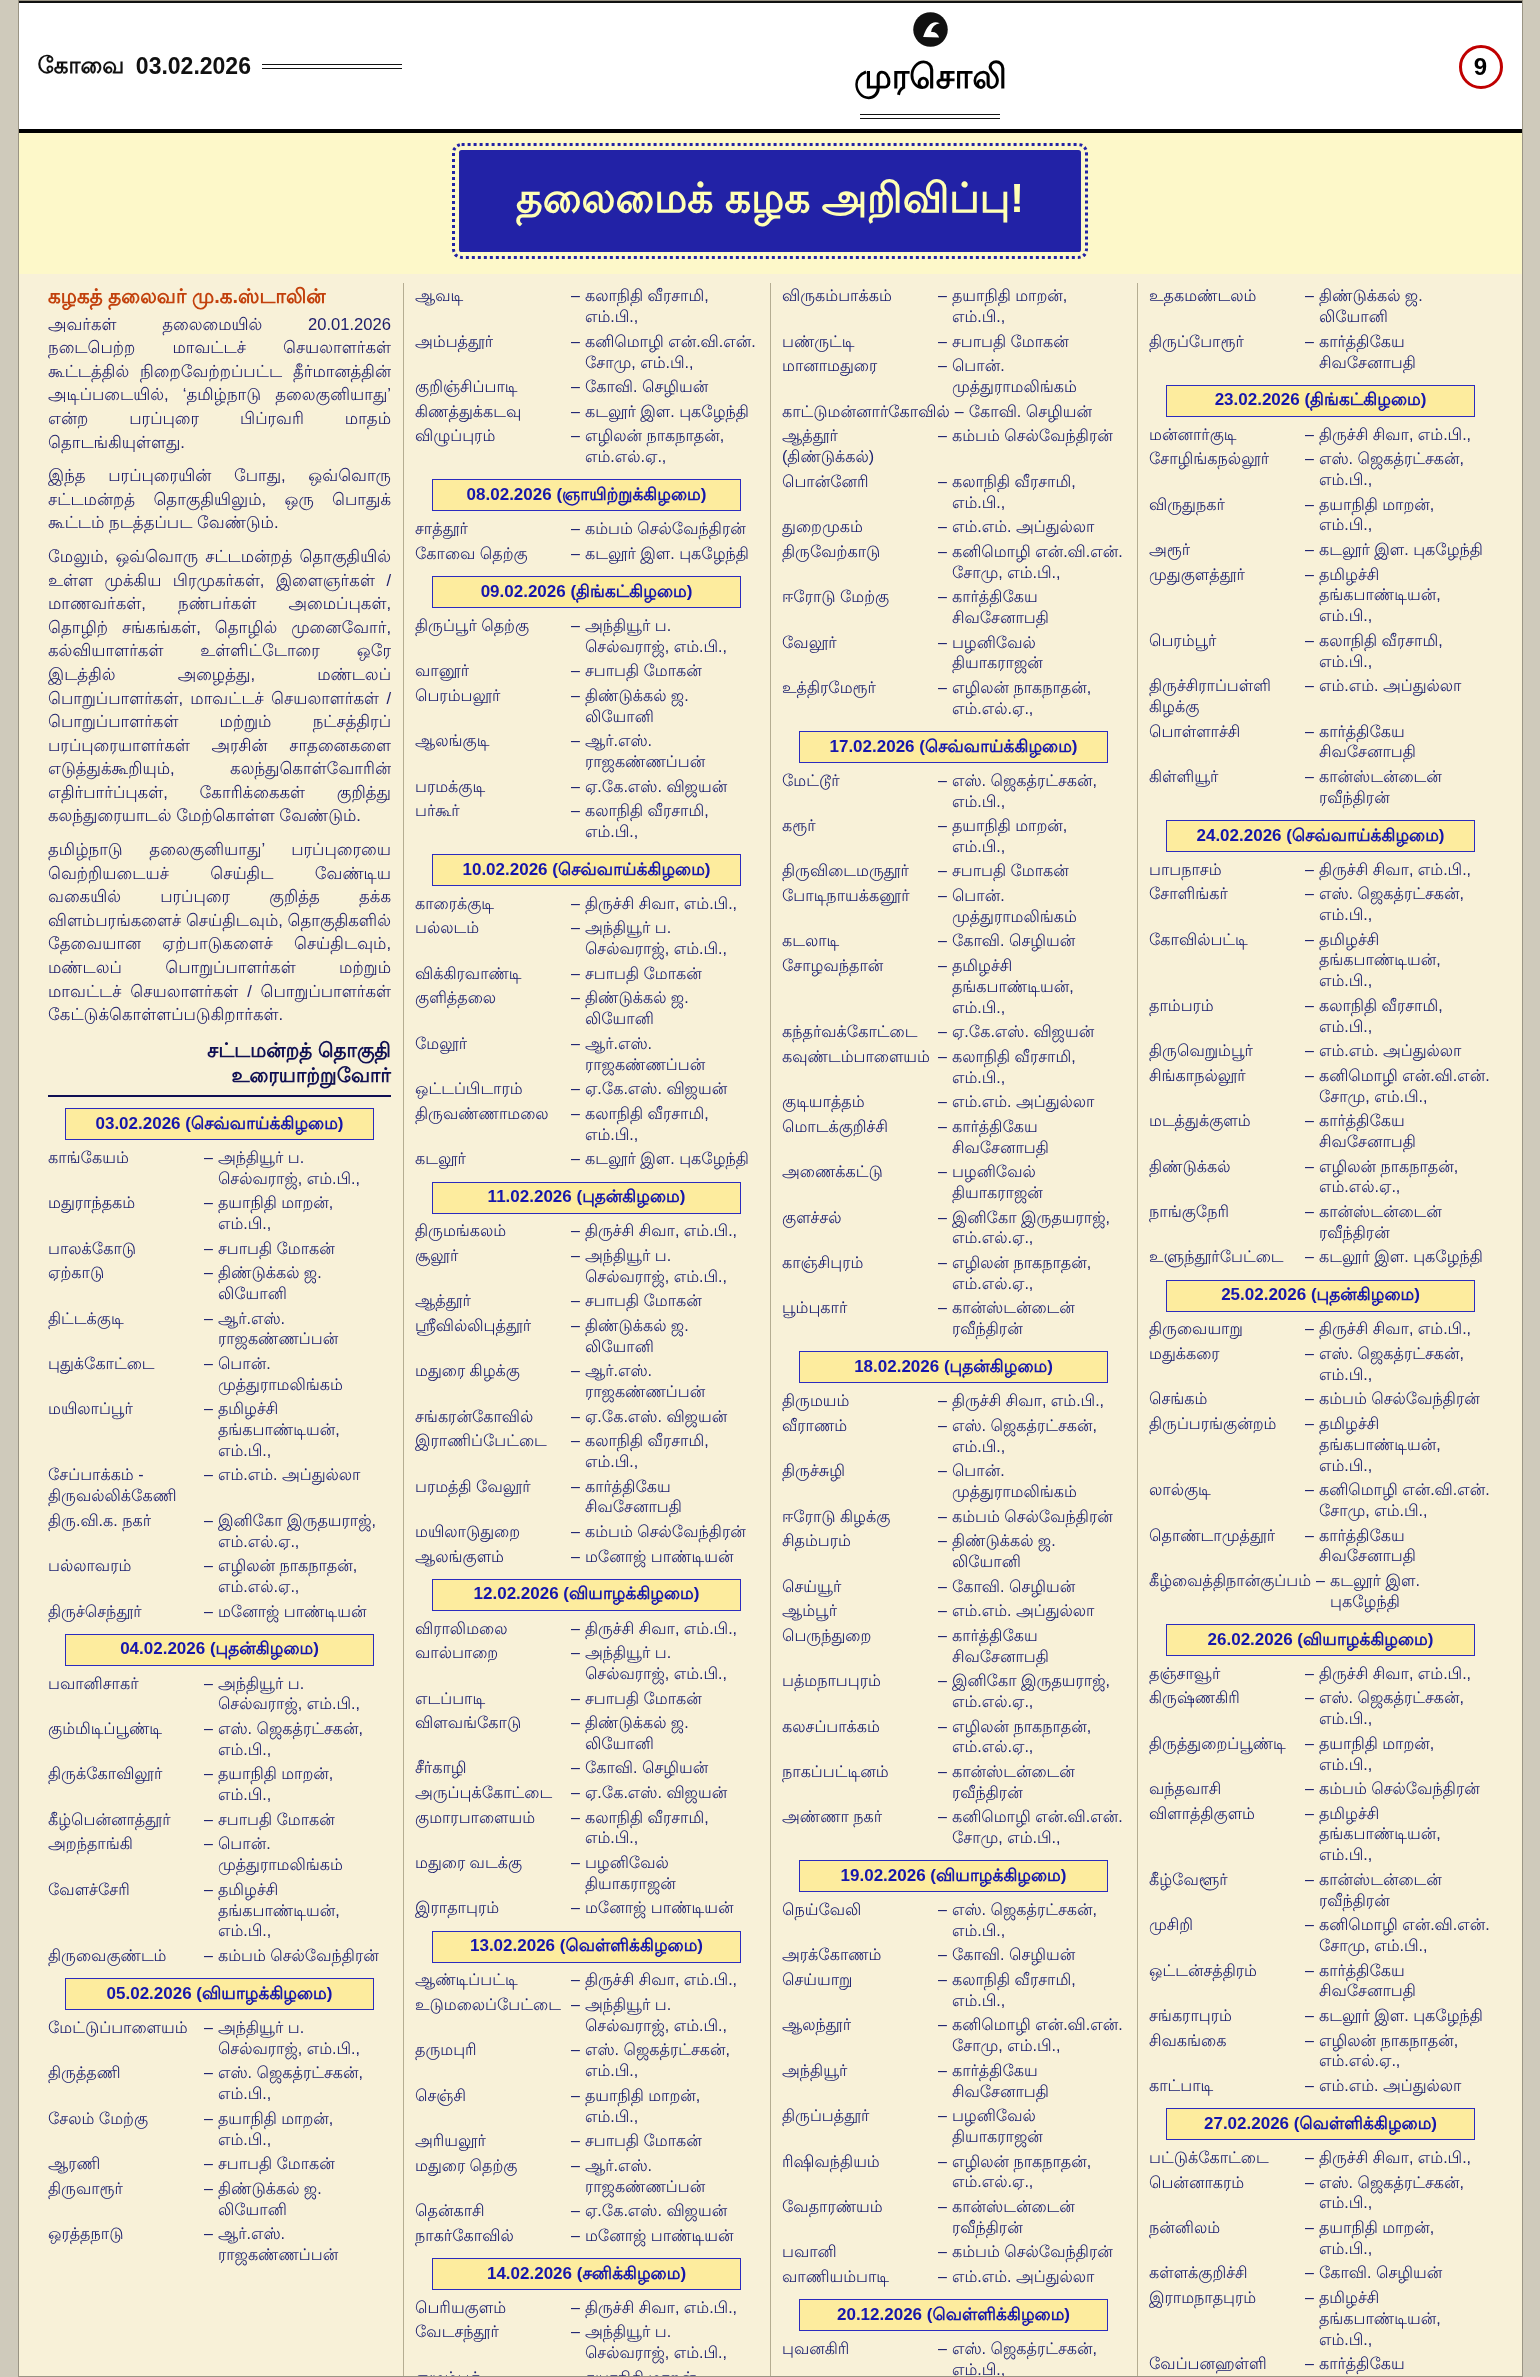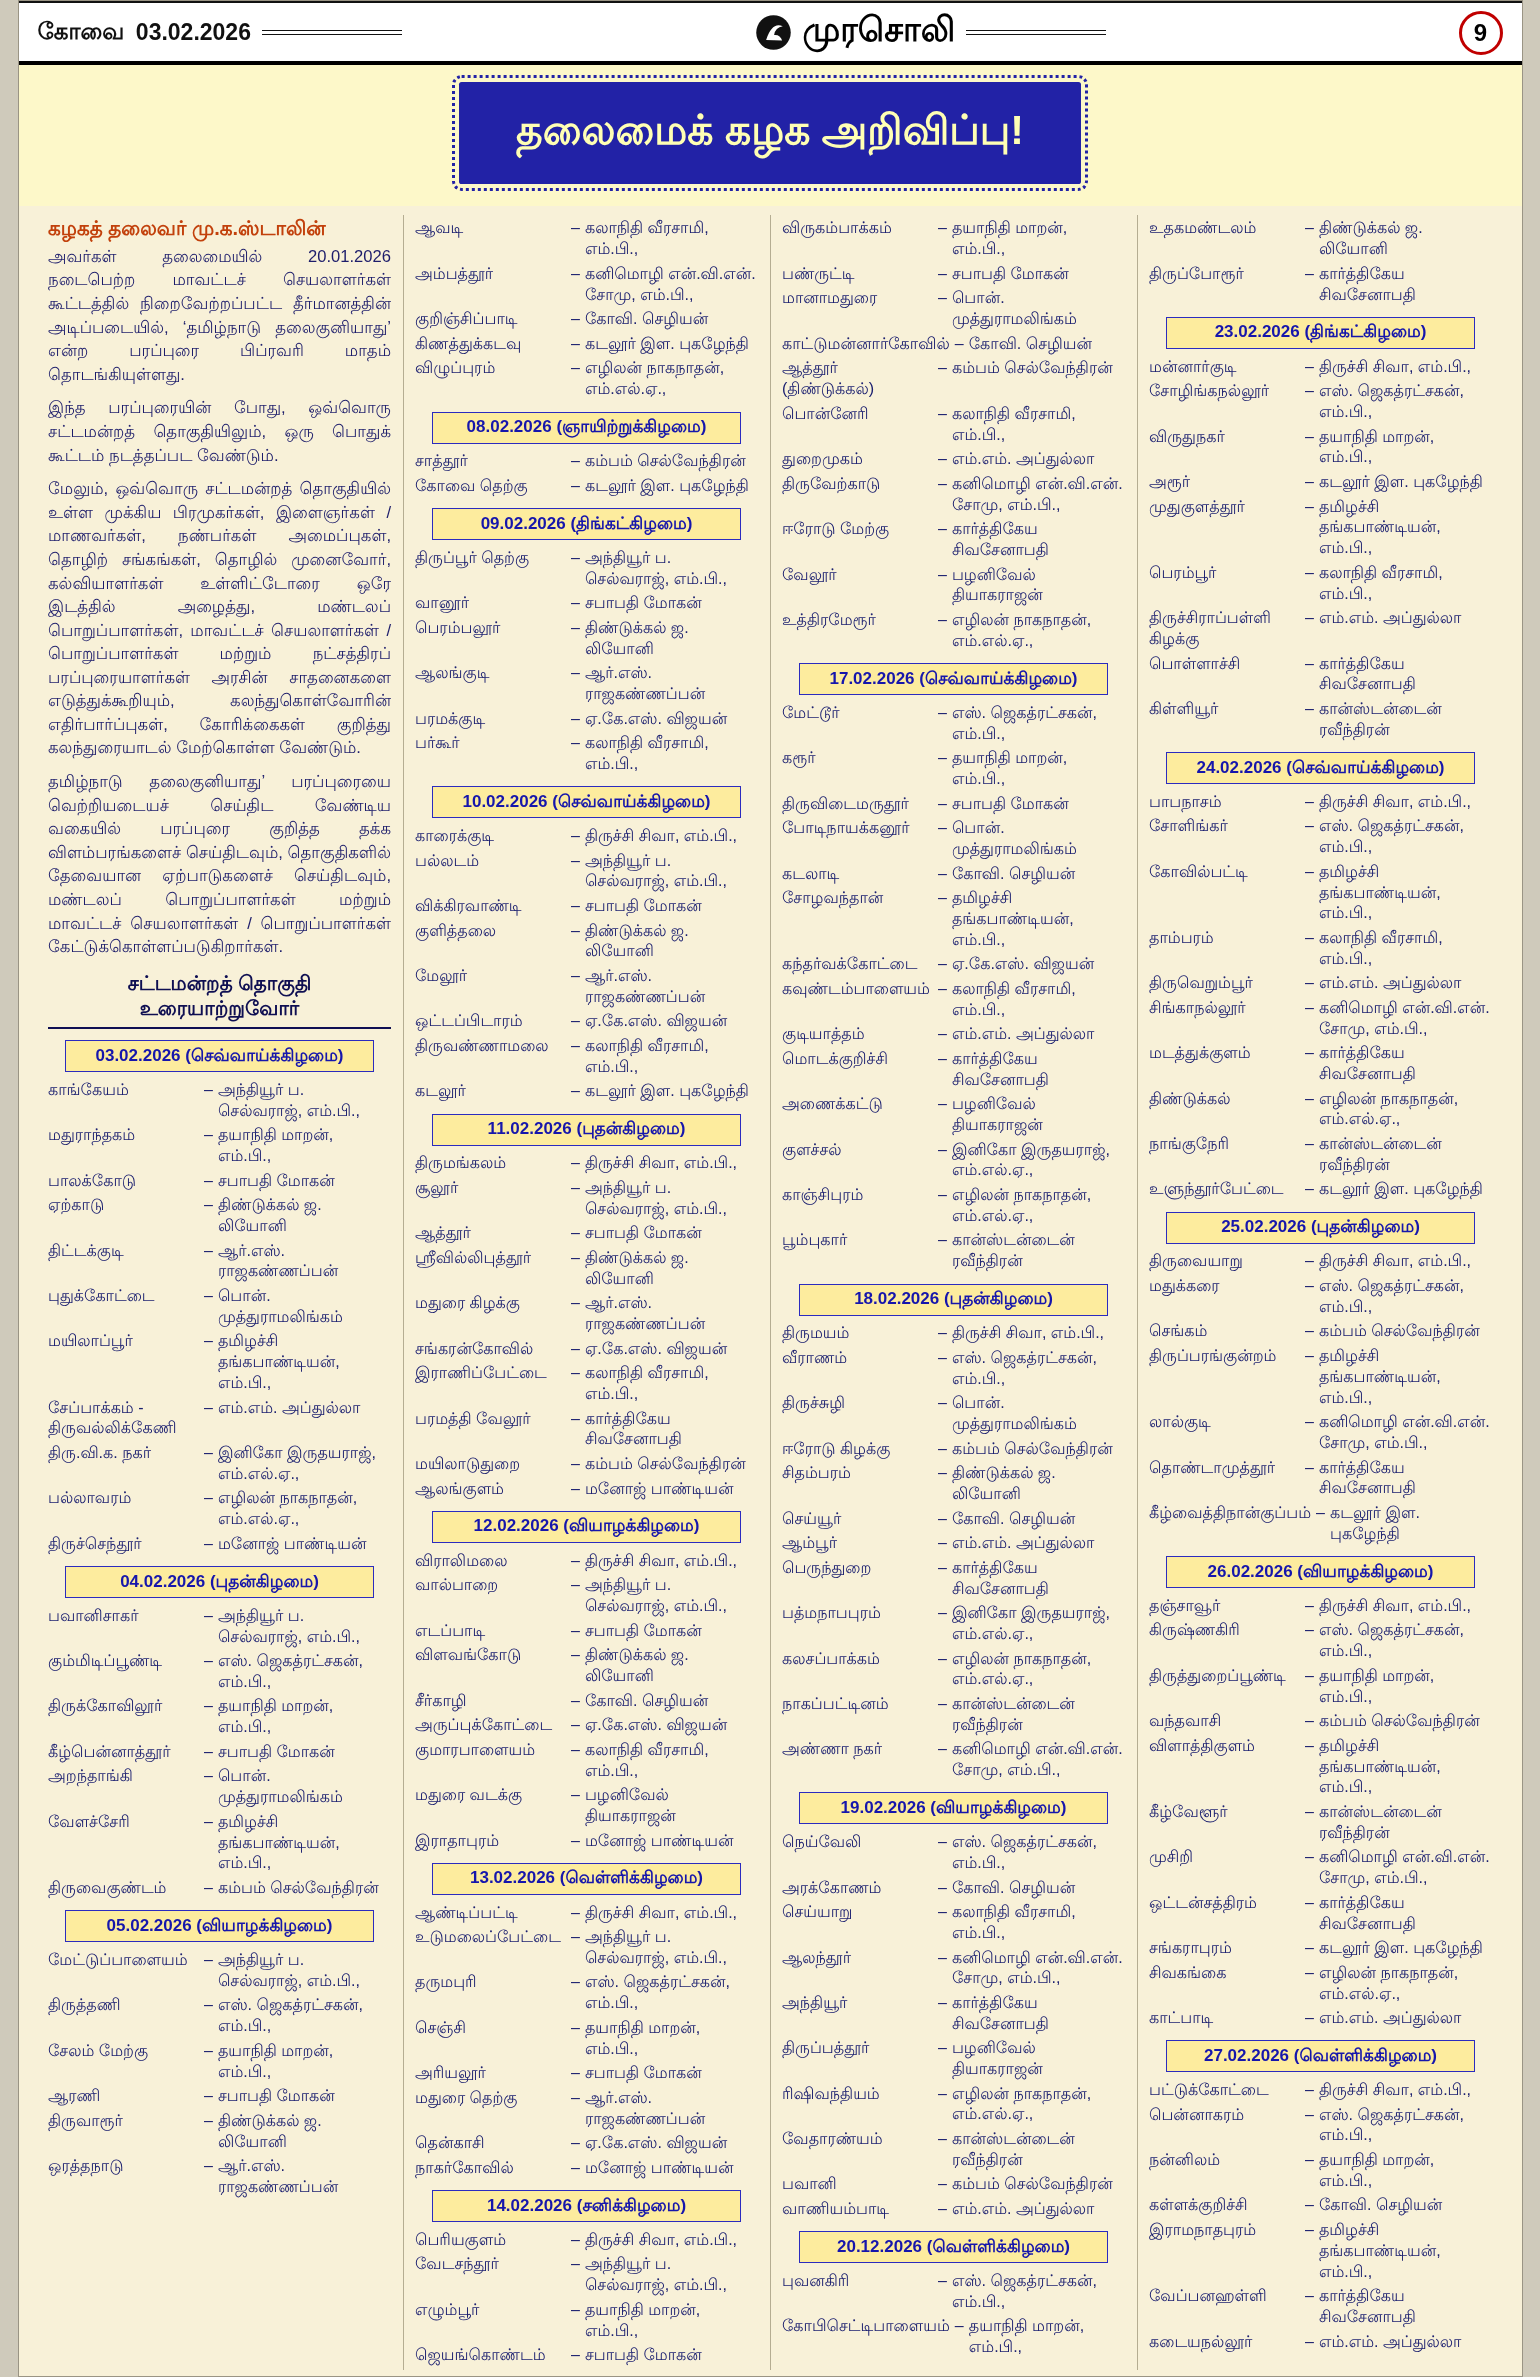--- a/index.html
+++ b/index.html
@@ -6,41 +6,41 @@
   .page{width:1505px;height:2377px;margin:0 auto;background:#f8f1d8;
         font-family:"Liberation Sans",sans-serif;box-sizing:border-box;
         display:flex;flex-direction:column;overflow:hidden;border:0.6px solid #9a9484;}
   
   .masthead{background:#ffffff;border-top:2.6px solid #111;padding:7.7px 19px 6.4px;
             display:flex;align-items:center;justify-content:space-between;}
   .mast-left{display:flex;align-items:center;gap:11.5px;font-weight:bold;font-size:23px;color:#111;}
   .hrule{width:140px;}
   .hrule i{display:block;border-top:1.9px solid #111;margin:3.2px 0;}
   .mast-center{display:flex;align-items:center;gap:10.2px;font-size:34px;font-weight:bold;
-               font-family:"Liberation Serif",serif;color:#000;}
+               font-family:"Liberation Serif",serif;color:#000;flex-direction:column;}
   .logo-circle{width:37px;height:37px;flex:0 0 auto;}
   .page-badge{width:38px;height:38px;border:3.2px solid #c00000;border-radius:50%;
               display:flex;align-items:center;justify-content:center;
               font-size:24px;font-weight:bold;color:#000;background:#fff;}
   .rule-double{border-top:3.8px solid #000;border-bottom:1.3px solid #000;height:4.5px;}
   
   .banner{background:#fdf8c9;text-align:center;padding:19px 10.2px 9px;}
   .quote{font-size:38px;font-weight:bold;color:#1b1bb4;line-height:1.15;}
   .mainline{font-size:77px;font-weight:bold;color:#ef0090;margin-top:10.2px;line-height:1.02;
             letter-spacing:-0.6px;}
   .announce-wrap{background:#fdf8c9;padding:16.6px 0 22px;text-align:center;}
   .announce{display:inline-block;background:#2222a6;color:#ffffb4;font-size:41px;font-weight:bold;
             padding:25px 57px;border-radius:2.6px;outline:3.8px dotted #2222a6;outline-offset:4.5px;}
   
   .columns{flex:1;display:flex;padding:9px 18px 22px;}
   .col{flex:1;padding:0 11.5px;border-right:1.3px solid #b5ad92;min-width:0;}
   .col:last-child{border-right:none;}
   .intro-lead{font-size:20px;font-weight:bold;color:#c2410c;margin:2.6px 0 2.6px;}
   .intro-p{font-size:16.6px;line-height:1.42;color:#1d1d6b;text-align:justify;margin:0 0 10.2px;}
-  .section-title{font-size:20px;font-weight:bold;color:#0f0f52;text-align:center;
+  .section-title{font-size:20px;font-weight:bold;color:#0f0f52;text-align:right;
                  margin:12.8px 0 7.7px;padding-bottom:5.1px;border-bottom:2.6px double #0f0f52;}
   .date-pill{margin:11.5px auto 7.7px;width:90%;text-align:center;background:#fdec9e;
              border:1.9px solid #2b2bbf;border-radius:0;color:#1616ac;font-weight:bold;
              font-size:17px;padding:4.5px 2.6px;box-sizing:border-box;}
   .row{display:flex;align-items:flex-start;font-size:16px;color:#1c2070;line-height:1.3;margin:3.8px 0;}
   .row .place{flex:0 0 44%;}
   .row .dash{flex:0 0 19px;text-align:center;}
   .row .speaker{flex:1;}
 </style>
 </head>

